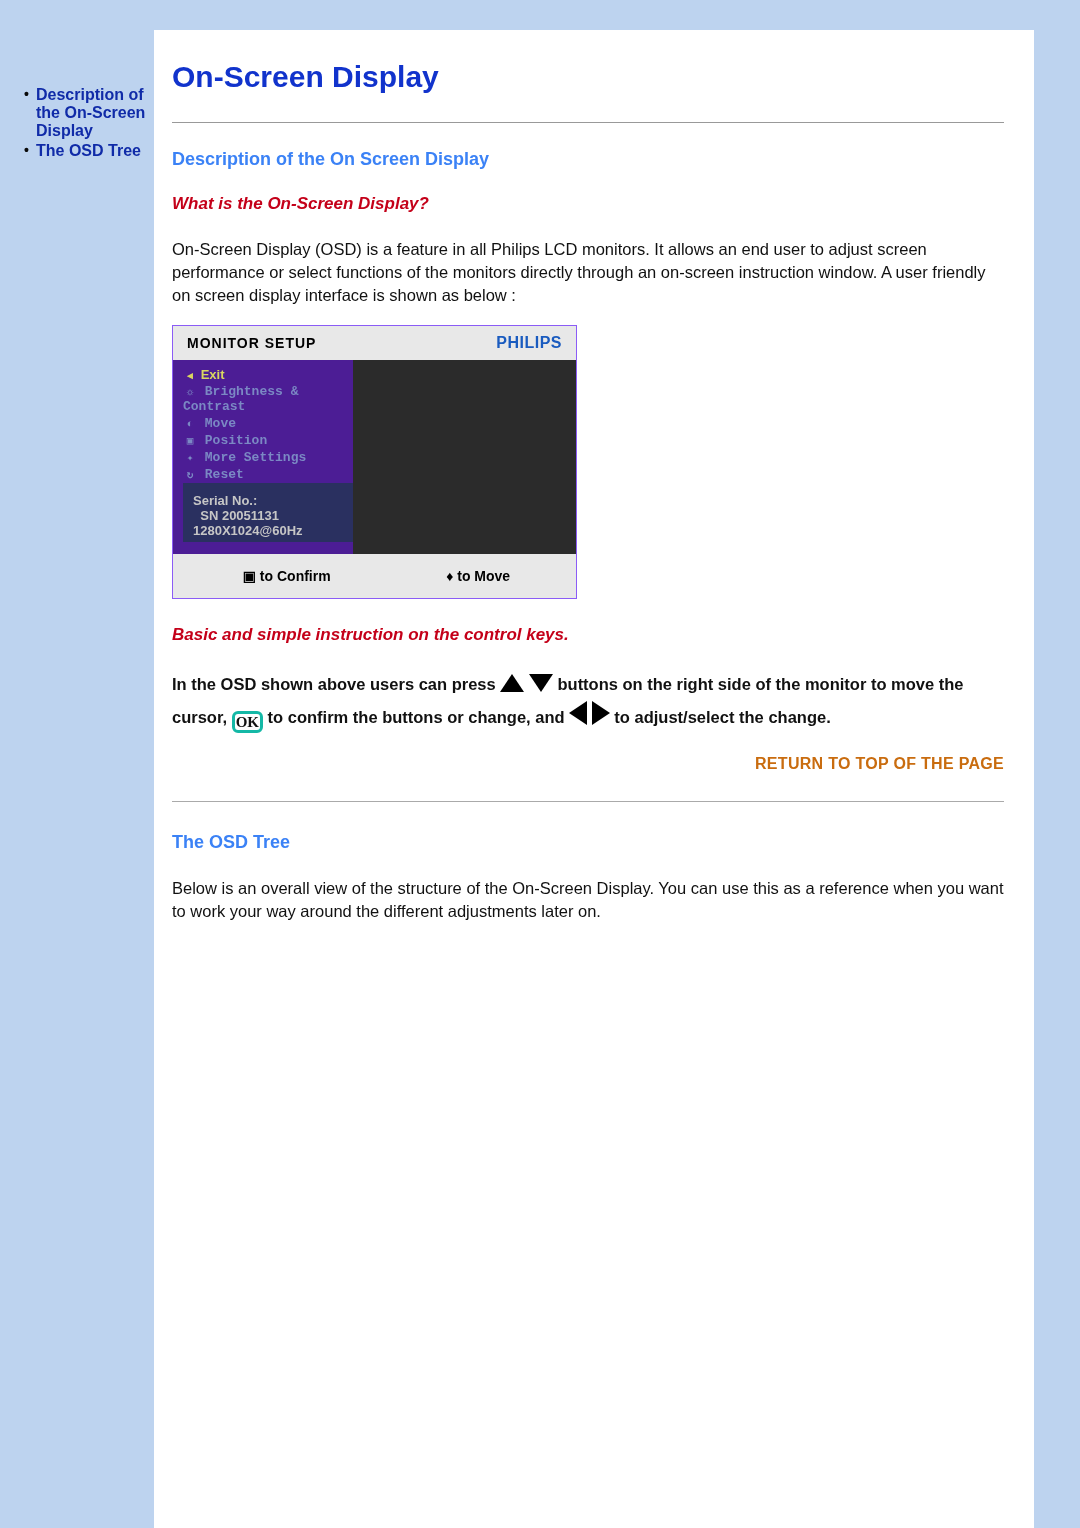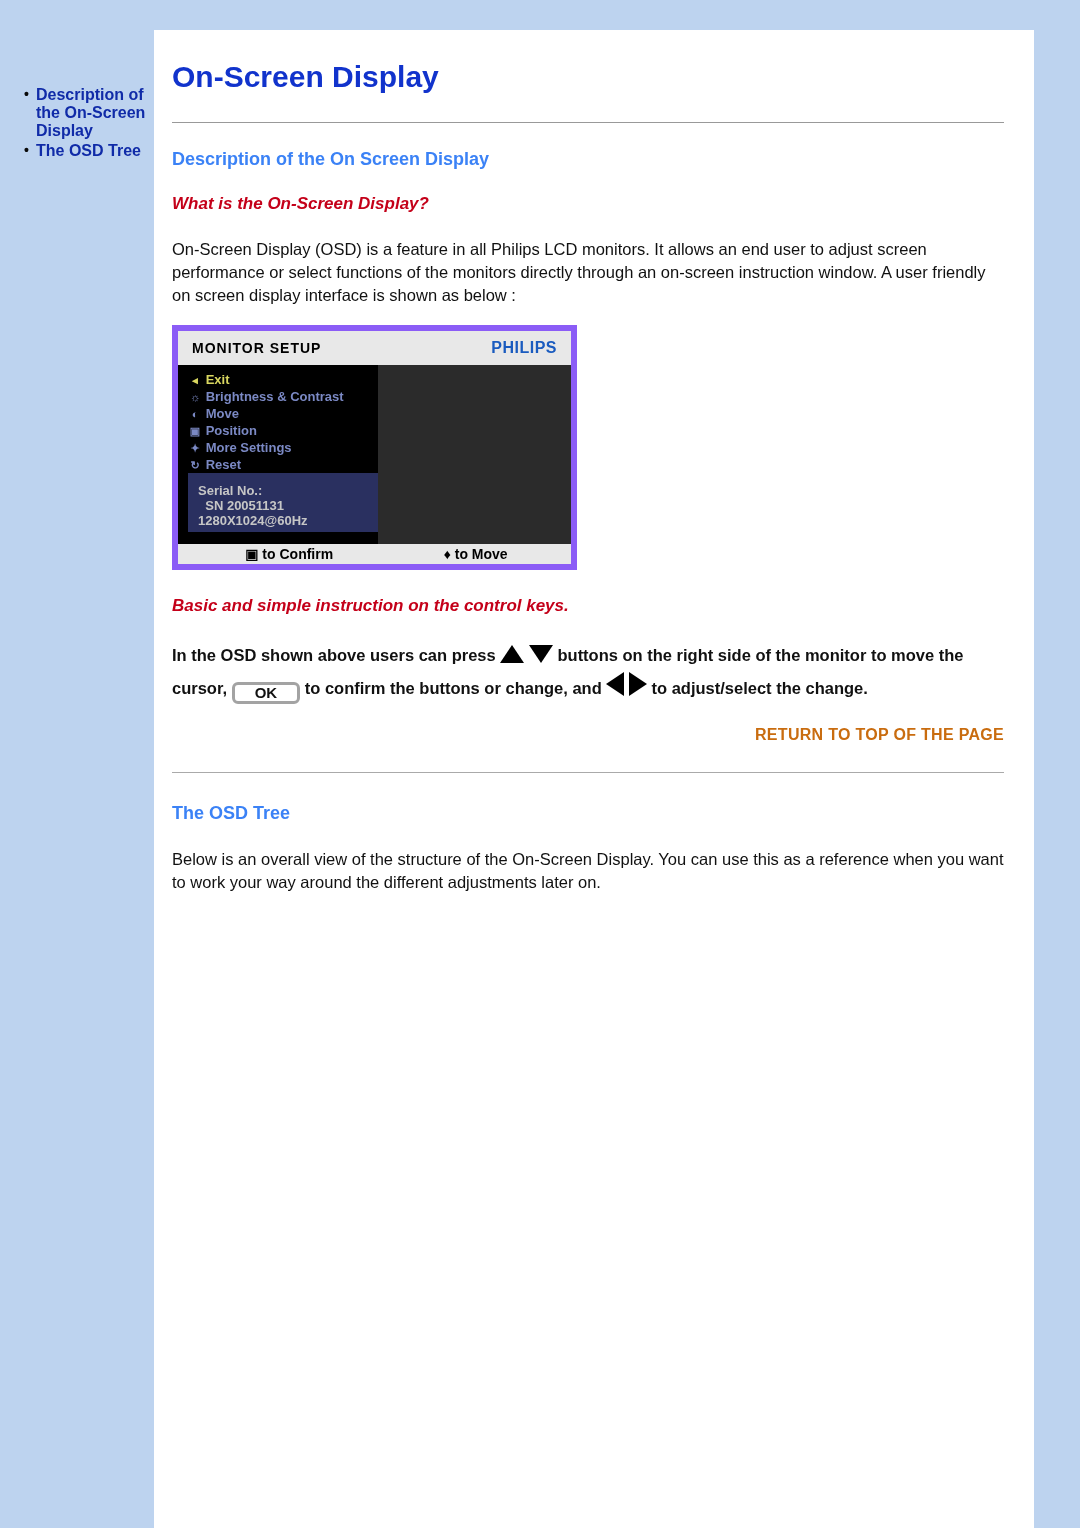--- a/index.html
+++ b/index.html
@@ -71,21 +71,21 @@
   }
   p.body {
     color: #111;
     font-size: 16.5px;
     font-weight: normal;
     line-height: 1.4;
     margin-bottom: 18px;
   }
   .osd-panel {
     width: 405px;
-    border: 6px solid #8b5cf6;
+    border: 1px solid #8b5cf6;
     background: #1e1e1e;
     color: #ccc;
     font-family: Arial, sans-serif;
     font-size: 14px;
     margin-bottom: 26px;
   }
   .osd-head {
     background: #e8e8e8;
     color: #000;
     display: flex;
@@ -99,47 +99,47 @@
   .osd-head .brand {
     color: #1a5bbf;
     font-weight: 900;
     font-size: 16px;
     letter-spacing: 0.5px;
   }
   .osd-body {
     display: flex;
   }
   .osd-left {
-    width: 200px;
-    background: #000000;
+    width: 180px;
+    background: #4c1d95;
     padding: 6px 0 12px 10px;
     font-weight: bold;
     font-size: 13px;
   }
   .osd-left .hi { color: #d9d760; }
-  .osd-left .dim { color: #7b89c4; }
+  .osd-left .dim { color: #7b89c4; font-family: Liberation Mono, monospace; }
   .osd-left .line { padding: 1px 0; }
   .osd-left .ic { display:inline-block; width:14px; text-align:center; font-size:11px; }
   .osd-info {
     padding: 10px 0 4px 10px;
     background: #2a3060;
     color: #c6c6c6;
     font-size: 13px;
     font-weight: bold;
   }
   .osd-right {
     flex: 1;
     background: #2b2b2b;
   }
   .osd-foot {
     background: #e8e8e8;
     color: #000;
     display: flex;
     justify-content: space-around;
-    padding: 2px 10px;
+    padding: 14px 10px;
     font-weight: bold;
     font-size: 14px;
   }
   .osd-foot .cell::before {
     content: "";
     display:inline-block;
     vertical-align: middle;
   }
   .instr {
     color: #111;
@@ -152,28 +152,29 @@
     display: inline-block;
     width: 0; height: 0;
     vertical-align: -2px;
   }
   .tri-up   { border-left:12px solid transparent; border-right:12px solid transparent; border-bottom:18px solid #000; }
   .tri-down { border-left:12px solid transparent; border-right:12px solid transparent; border-top:18px solid #000; }
   .tri-left { border-top:12px solid transparent; border-bottom:12px solid transparent; border-right:18px solid #000; }
   .tri-right{ border-top:12px solid transparent; border-bottom:12px solid transparent; border-left:18px solid #000; }
   .ok-badge {
     display:inline-block;
-    border: 3px solid #a3a3a3;
+    border: 3px solid #14b8a6;
     border-radius: 6px;
     font-weight: 900;
     font-size: 15px;
-    padding: 0 20px;
+    padding: 0 1px;
     line-height: 16px;
     vertical-align: -4px;
     background: #fff;
+    font-family: Liberation Serif, serif;
   }
   .toplink {
     text-align: right;
     margin: 18px 0 28px 0;
   }
   .toplink a {
     color: #c96c0f;
     font-weight: bold;
     font-size: 16px;
     text-decoration: none;

